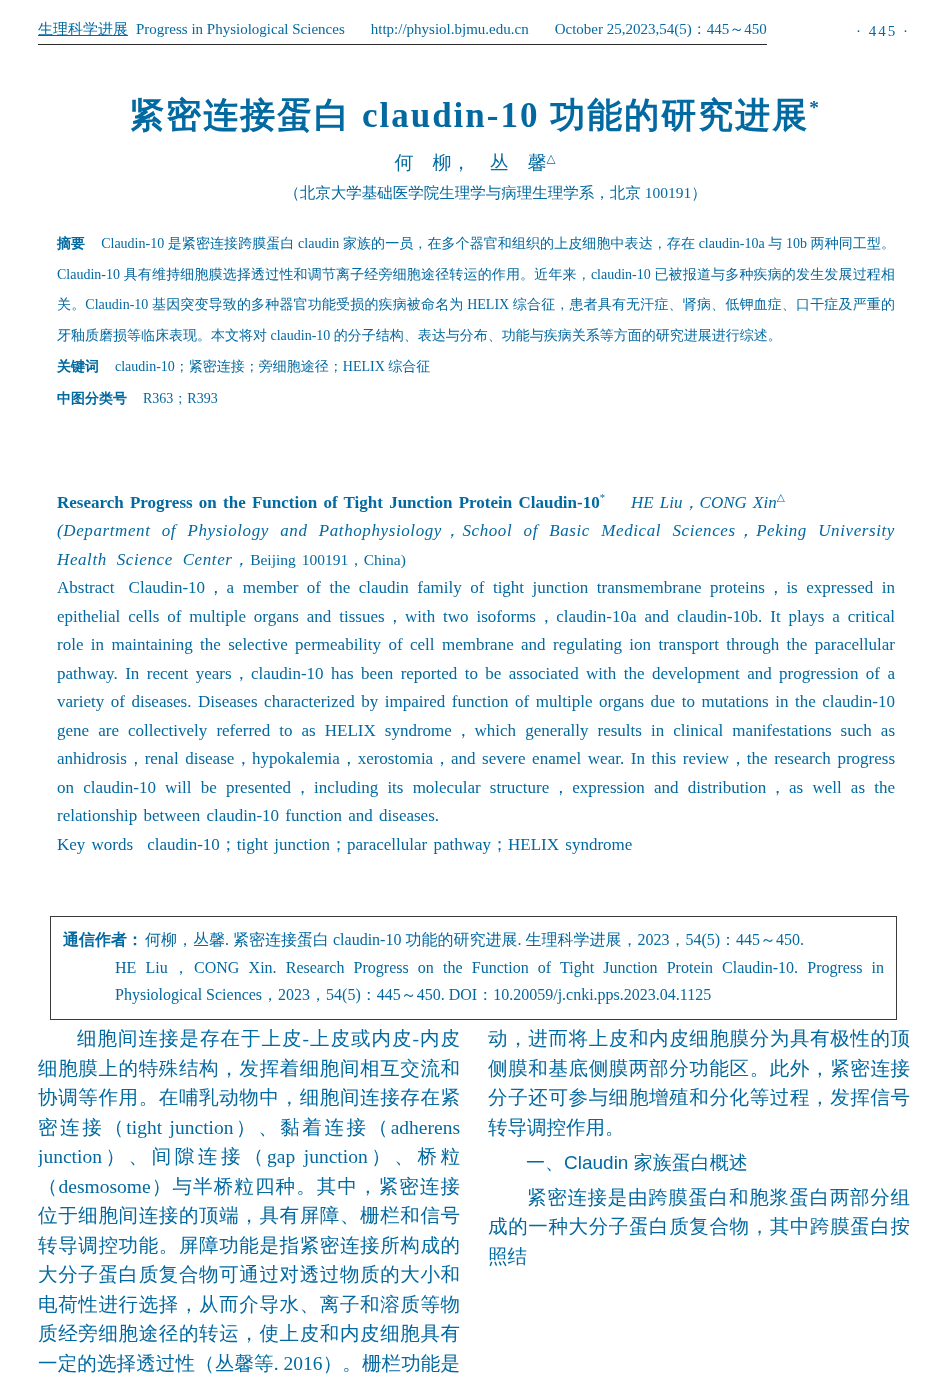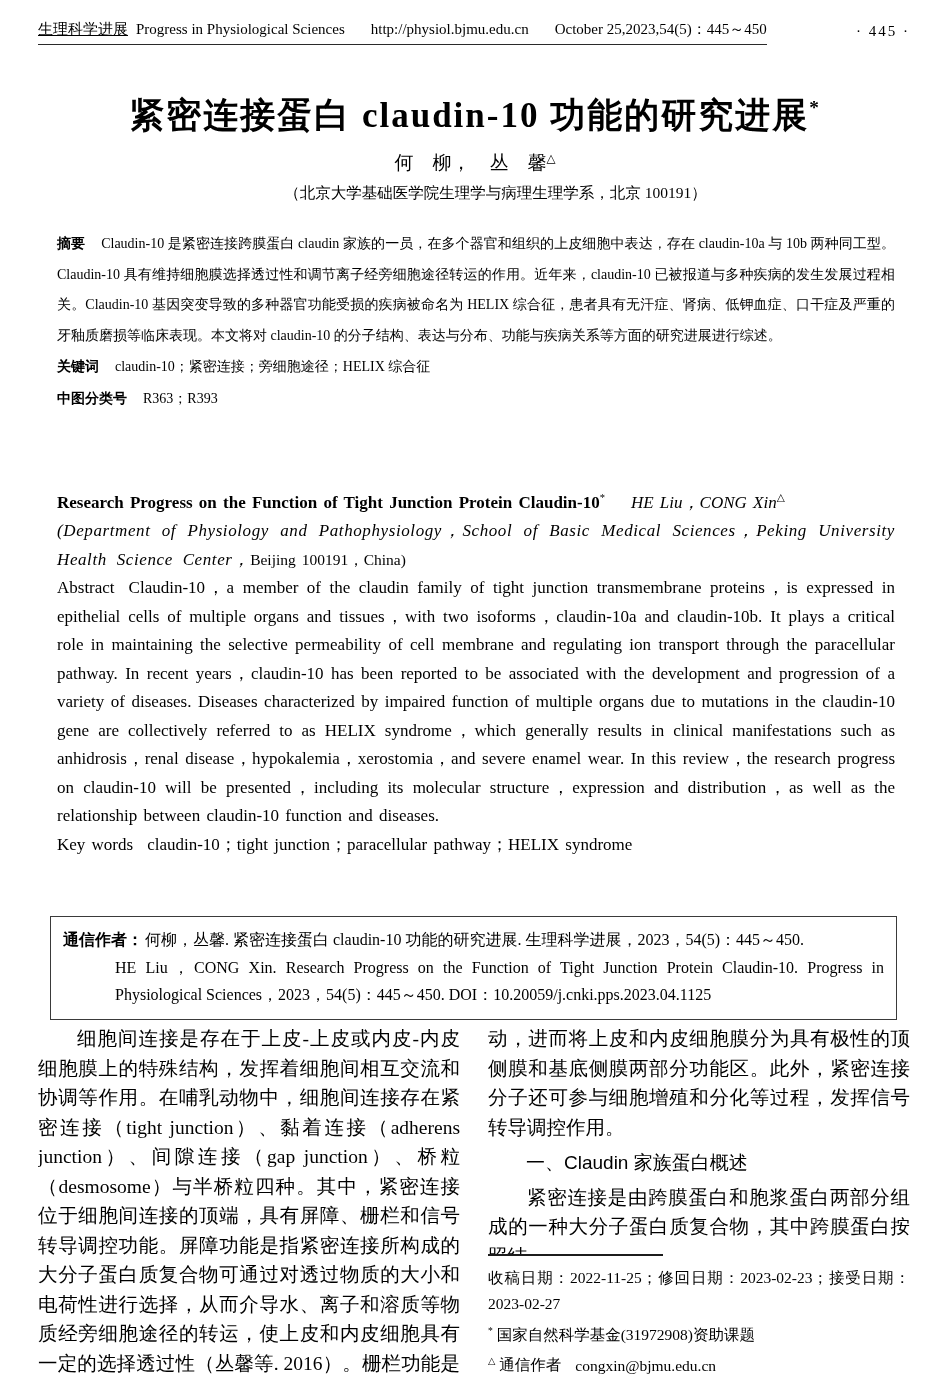--- a/index.html
+++ b/index.html
@@ -2,21 +2,21 @@
 <html><head>
 <meta charset="utf-8">
 <style>
   html, body { margin: 0; padding: 0; background: #ffffff; }
   .page {
     position: relative;
     width: 950px;
     height: 1385px;
     background: #ffffff;
     overflow: hidden;
-    color: #000000;
+    color: #0369a1;
     font-family: "Liberation Serif", "DejaVu Serif", serif;
   }
 
   
   .header {
     position: absolute; top: 20px; left: 38px; right: 40px;
     display: flex; justify-content: space-between; align-items: flex-end;
     font-size: 15px;
   }
   .header-left { border-bottom: 1.5px solid #2a2a2a; padding-bottom: 5px; }
@@ -142,22 +142,16 @@
   </section>
 
   <div class="columns">
     <div class="col col-left">
       <p class="body-p indent">细胞间连接是存在于上皮-上皮或内皮-内皮细胞膜上的特殊结构，发挥着细胞间相互交流和协调等作用。在哺乳动物中，细胞间连接存在紧密连接（tight junction）、黏着连接（adherens junction）、间隙连接（gap junction）、桥粒（desmosome）与半桥粒四种。其中，紧密连接位于细胞间连接的顶端，具有屏障、栅栏和信号转导调控功能。屏障功能是指紧密连接所构成的大分子蛋白质复合物可通过对透过物质的大小和电荷性进行选择，从而介导水、离子和溶质等物质经旁细胞途径的转运，使上皮和内皮细胞具有一定的选择透过性（丛馨等. 2016）。栅栏功能是指紧密连接可阻止细胞膜脂质等成分的自由流</p>
     </div>
     <div class="col col-right">
       <p class="body-p">动，进而将上皮和内皮细胞膜分为具有极性的顶侧膜和基底侧膜两部分功能区。此外，紧密连接分子还可参与细胞增殖和分化等过程，发挥信号转导调控作用。</p>
       <h2 class="section-heading">一、Claudin 家族蛋白概述</h2>
       <p class="body-p indent">紧密连接是由跨膜蛋白和胞浆蛋白两部分组成的一种大分子蛋白质复合物，其中跨膜蛋白按照结</p>
-      <div class="footnote">
-        <div class="fn-divider"></div>
-        <p class="fn-line">收稿日期：2022-11-25；修回日期：2023-02-23；接受日期：2023-02-27</p>
-        <p class="fn-line"><sup>*</sup> <span>国家自然科学基金(31972908)资助课题</span></p>
-        <p class="fn-line"><sup>△</sup> <span>通信作者</span><span class="fn-email">congxin@bjmu.edu.cn</span></p>
-      </div>
     </div>
   </div>
 
 </div>
 
 </body></html>

